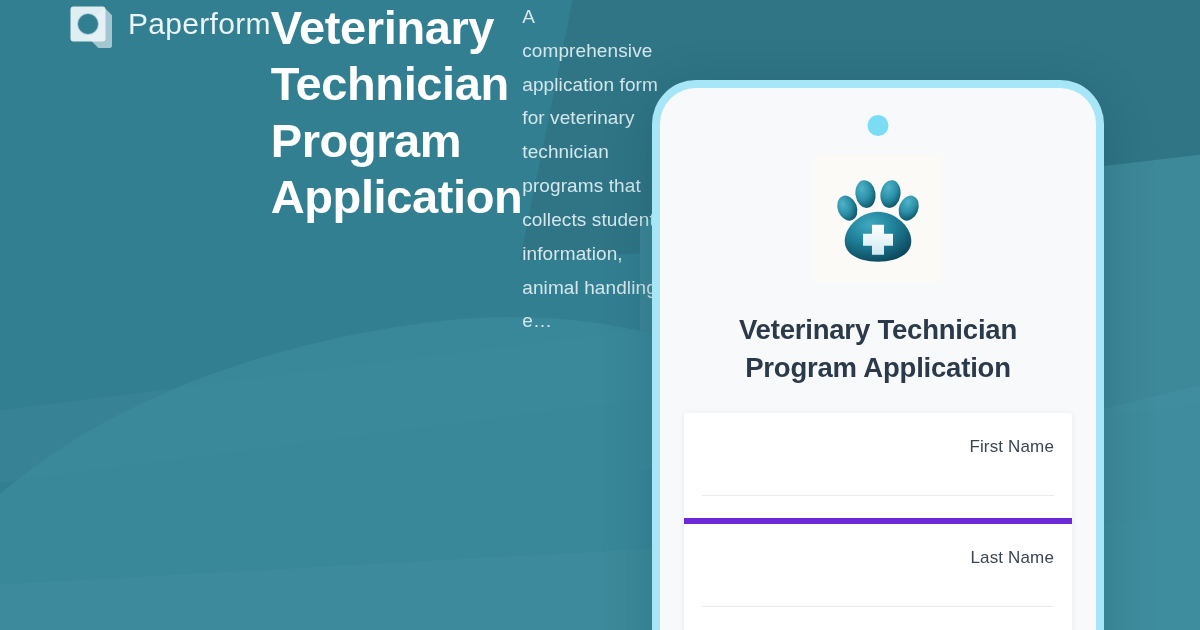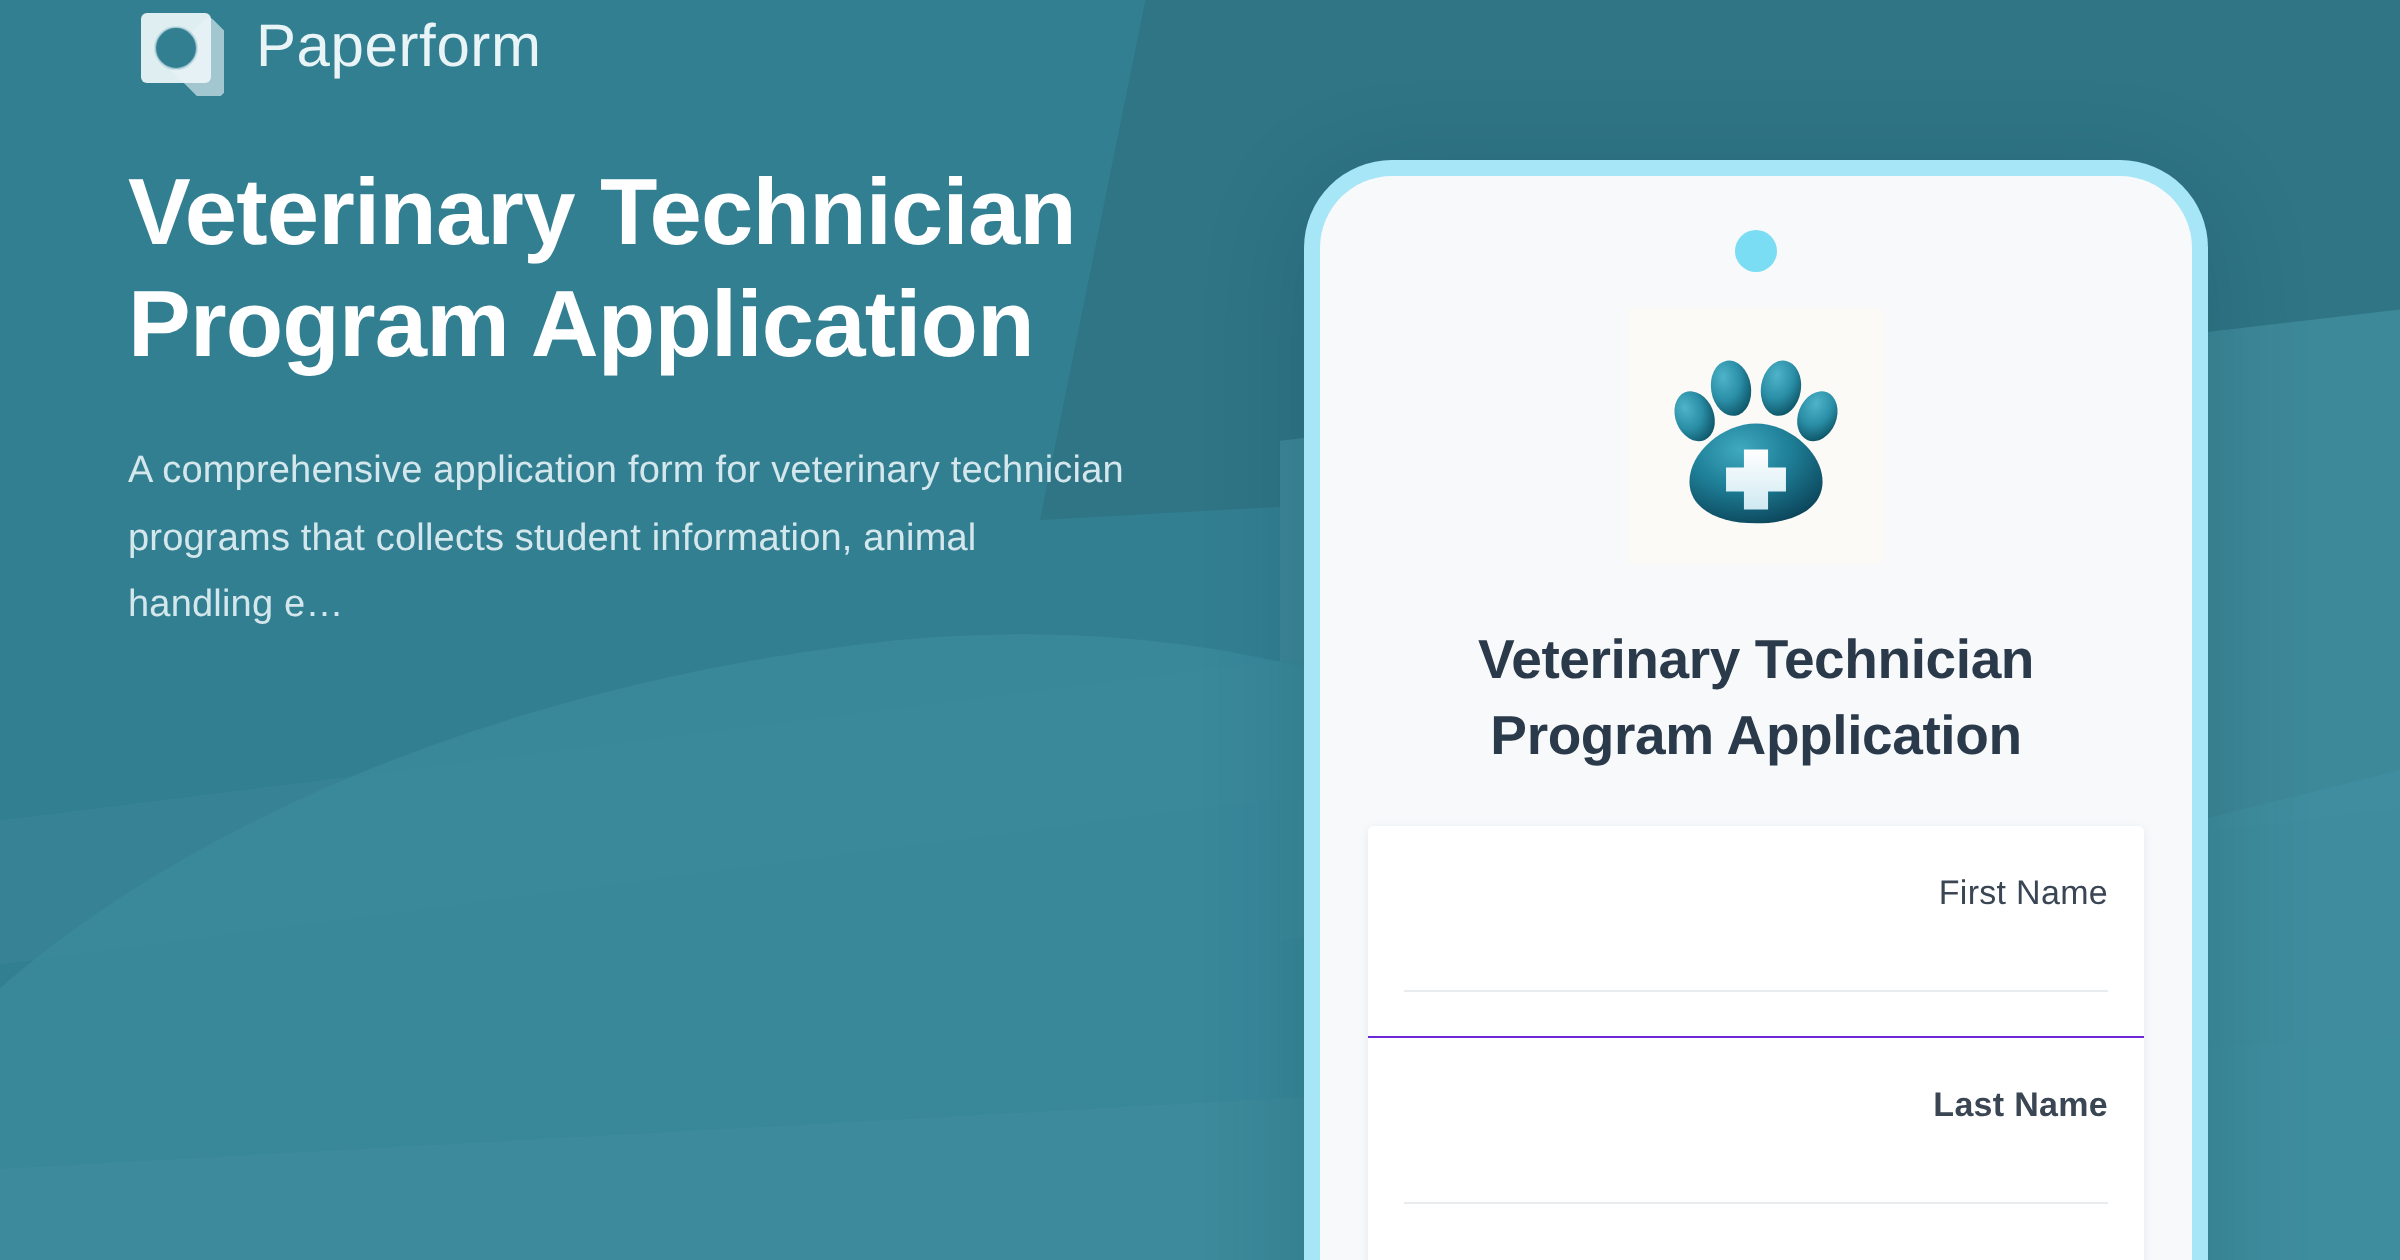--- a/index.html
+++ b/index.html
@@ -46,21 +46,21 @@
   .shape-f {           
     right:-20px; bottom:-20px; width:360px; height:300px;
     background:#3f8e9e;
     clip-path:polygon(0% 40%, 100% 10%, 100% 100%, 0% 100%);
     opacity:.9;
   }
 
   
   .left-col {
     position:absolute; left:64px; top:0; width:600px; height:564px;
-    display:flex; flex-direction:column; 
+    display:flex; flex-direction:row; justify-content:center;
     align-items:flex-start;
   }
   .brand { display:flex; align-items:center; gap:16px; margin-bottom:30px; }
   .brand-mark { width:48px; height:48px; display:block; }
   .brand-name {
     font-size:30px; letter-spacing:.3px; color:#e9f4f7;
     font-weight:300;
   }
   .headline {
     font-size:47px; font-weight:700; line-height:1.2;
@@ -105,21 +105,21 @@
     padding:0 26px;
   }
 
   .form-card {
     position:absolute; top:325px; left:24px; right:24px; bottom:-30px;
     background:#ffffff;
     border-radius:3px;
     box-shadow:0 1px 6px rgba(20,60,80,.07);
   }
   .field { padding:24px 18px 0 18px;text-align:right; }
-  .field + .field { border-top:1px solid #6d28d9;font-weight:bold; }
+  .field + .field { border-top:6px solid #6d28d9; }
   .field-label {
     font-size:17px; color:#3b4654; letter-spacing:.15px;
     margin-bottom:38px;
   }
   .field-underline { height:1px; background:#e9ecef; margin:0 0 0 0; }
   .field-pad { height:22px; }
 </style>
 </head>
 <body>
 

